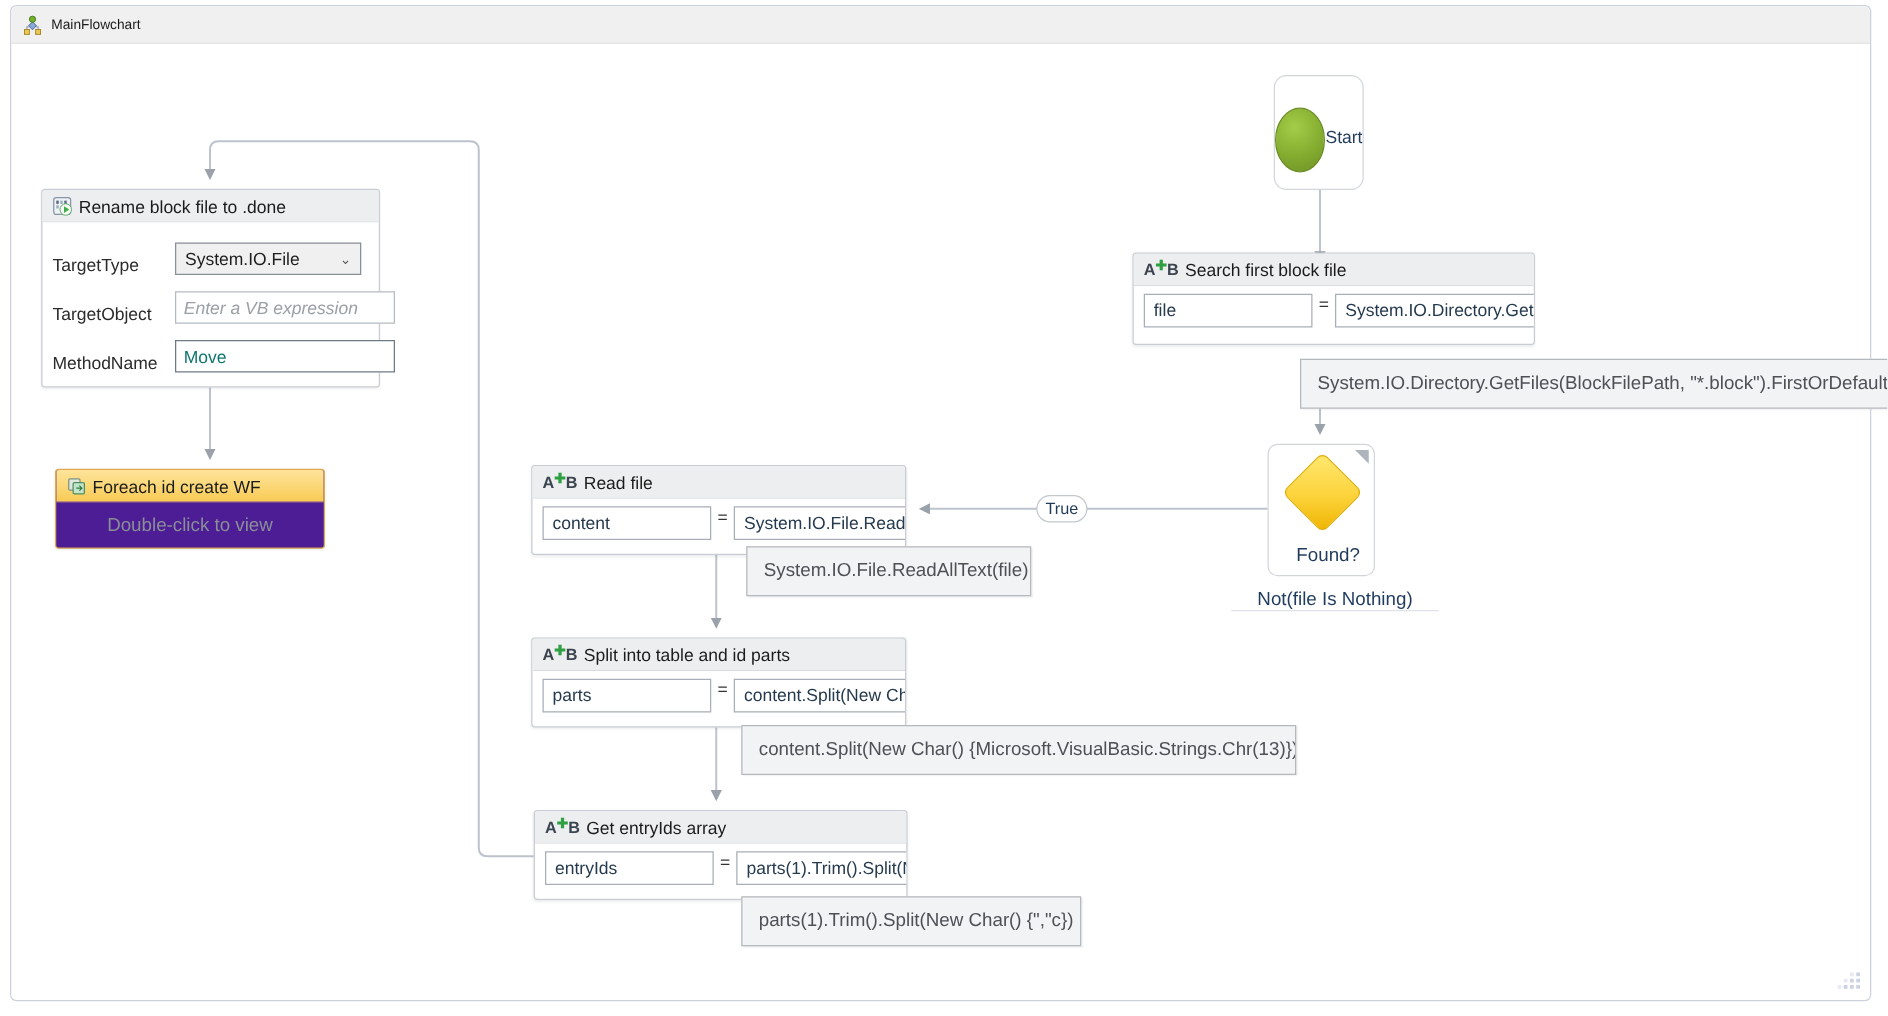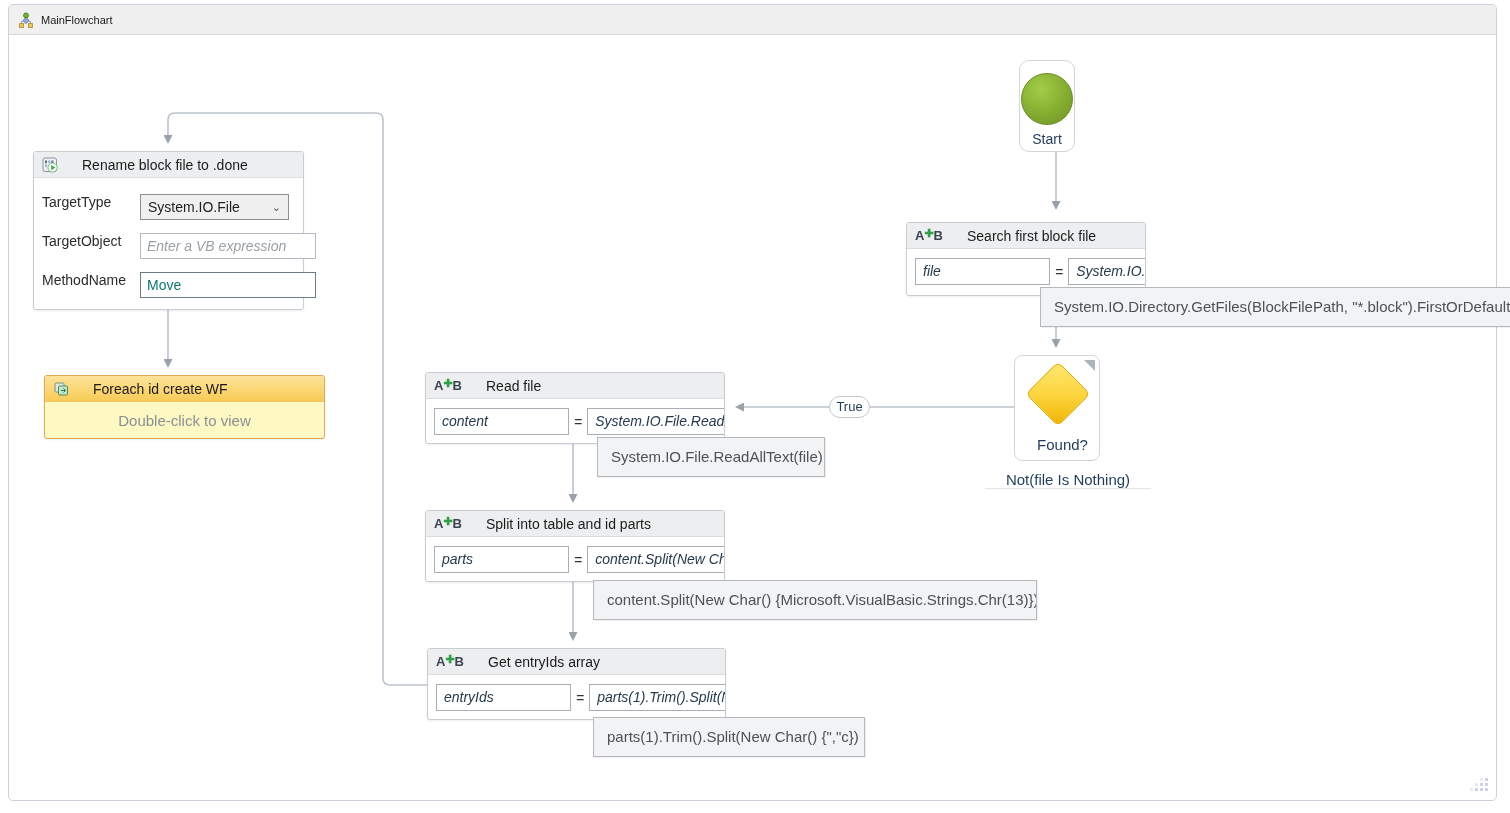--- a/index.html
+++ b/index.html
@@ -14,45 +14,45 @@
               background:#f0f0f0; border-bottom:1px solid #d8d8d8;
               border-radius:5px 5px 0 0; display:flex; align-items:center; padding-left:9px; gap:7px; }
   .titlebar .title { font-size:11px; color:#1b1b1b; }
 
   
   svg.wires { position:absolute; left:0; top:0; width:1510px; height:813px; z-index:1; pointer-events:none; }
 
   
   .node { position:absolute; background:#fff; border:1px solid #c9cdd3; border-radius:3px;
           box-shadow:0 1px 2px rgba(70,80,100,0.10); z-index:10; }
-  .node-header { height:26px; display:flex; align-items:center; gap:24px; padding:0 8px;
+  .node-header { height:26px; display:flex; align-items:center; gap:5px; padding:0 8px;
                  background:#eceef0; border-bottom:1px solid #dadde0; border-radius:2px 2px 0 0;
                  font-size:14px; color:#1b1b1b; white-space:nowrap; overflow:hidden; }
 
   
   .ab { display:inline-flex; align-items:center; font-size:13px; font-weight:bold; color:#3c4450; line-height:1; }
   .ab .plus { color:#2fa042; font-size:11px; margin:0 0px 4px 0; }
 
   
-  .assign-body { display:flex; align-items:center; padding:6px 0 6px 8px; overflow:hidden; height:45px;font-style:italic; }
+  .assign-body { display:flex; padding:6px 0 6px 8px; overflow:hidden; height:45px; }
   .tbox { height:27px; line-height:25px; border:1px solid #a7aeb6; background:#fff;
           padding:0 7px; font-size:14px; color:#253a4e; white-space:nowrap; overflow:hidden; }
   .tbox.var { width:135px; flex:none; }
   .tbox.expr { flex:none; width:300px; }
   .eq { margin:0 5px; font-size:14px; color:#333; flex:none; }
 
   
   .tip { position:absolute; z-index:30; background:#f2f3f4; border:1px solid #b5b8bc;
          box-shadow:1px 1px 1px rgba(0,0,0,0.06); color:#4d5156; font-size:15px;
          height:40px; line-height:38px; padding:0 13px; white-space:nowrap; overflow:hidden; }
 
   
-  .start-node { position:absolute; left:1019px; top:60px; width:56px; height:92px;
+  .start-node { position:absolute; left:1019px; top:60px; width:72px; height:92px;
                 border:1px solid #d2d6db; border-radius:10px; background:#fff; z-index:10;
-                display:flex; flex-direction:column; align-items:center; justify-content:flex-start; }
+                display:flex; flex-direction:row; align-items:center; justify-content:flex-start; }
   .start-circle { margin-top:12px; width:52px; height:52px; border-radius:50%;
                   background:radial-gradient(circle at 38% 30%, #a3cd49, #84ac2f 55%, #6d9126 100%);
                   border:1px solid #698c24; }
   .start-label { margin-top:6px; font-size:14px; color:#1f3a5a; }
 
   
   .decision-node { position:absolute; left:1014px; top:355px; width:86px; height:106px;
                    border:1px solid #d2d6db; border-radius:8px; background:#fff; z-index:10; }
   .decision-fold { position:absolute; top:4px; right:4px; width:0; height:0;
                    border-top:11px solid #aeb4bd; border-left:11px solid transparent; }
@@ -68,38 +68,38 @@
                 border-bottom:1px solid #dfe3e9; }
 
   
   .pill { position:absolute; left:829px; top:396px; width:41px; height:22px; z-index:20;
           background:#fff; border:1px solid #c3c8cf; border-radius:11px; text-align:center;
           line-height:20px; font-size:13px; color:#1f3a5a; }
 
   
   .rename-node { left:33px; top:151px; width:271px; height:159px; }
   .form-body { padding:16px 14px 0 8px; }
-  .form-row { display:flex; align-items:flex-start; margin-bottom:13px; }
+  .form-row { display:flex; align-items:flex-end; margin-bottom:13px; }
   .form-label { width:98px; flex:none; font-size:14px; color:#2b2b2b; }
   .dropdown { width:150px; height:26px; background:#f0f0f0; border:1px solid #8a9097;
               display:flex; align-items:center; padding:0 7px; font-size:14px; color:#1e1e1e; }
   .dropdown .chev { margin-left:auto; font-size:11px; color:#555; }
   .field-input { width:176px; height:26px; border:1px solid #b3bac1; background:#fff;
                  padding:0 6px; font-size:14px; color:#0f766e; font-family:"Liberation Sans",sans-serif; }
   .field-input.strong { border-color:#6e7a84; }
   .field-input::placeholder { color:#9aa0a6; font-style:italic; }
 
   
-  .foreach-node { left:44px; top:375px; width:281px; height:64px; border-color:#e0a94f; background:#fef9c3; }
+  .foreach-node { left:44px; top:375px; width:216px; height:64px; border-color:#e0a94f; background:#4c1d95; }
   .foreach-header { background:linear-gradient(#fde49b, #f9cb55); border-bottom:1px solid #eec468; }
   .foreach-body { height:36px; display:flex; align-items:center; justify-content:center;
                   font-size:15px; color:#8a8f96; }
 
   
-  .search-node { left:906px; top:222px; width:240px; height:74px; }
+  .search-node { left:906px; top:202px; width:322px; height:74px; }
   .read-node   { left:425px; top:372px; width:300px; height:72px; }
   .split-node  { left:425px; top:510px; width:300px; height:72px; }
   .entry-node  { left:427px; top:648px; width:299px; height:72px; }
 
   .tip-search { left:1040px; top:287px; width:471px; }
   .tip-read   { left:597px;  top:437px; width:228px; }
   .tip-split  { left:593px;  top:580px; width:444px; }
   .tip-entry  { left:593px;  top:717px; width:272px; }
 
   

